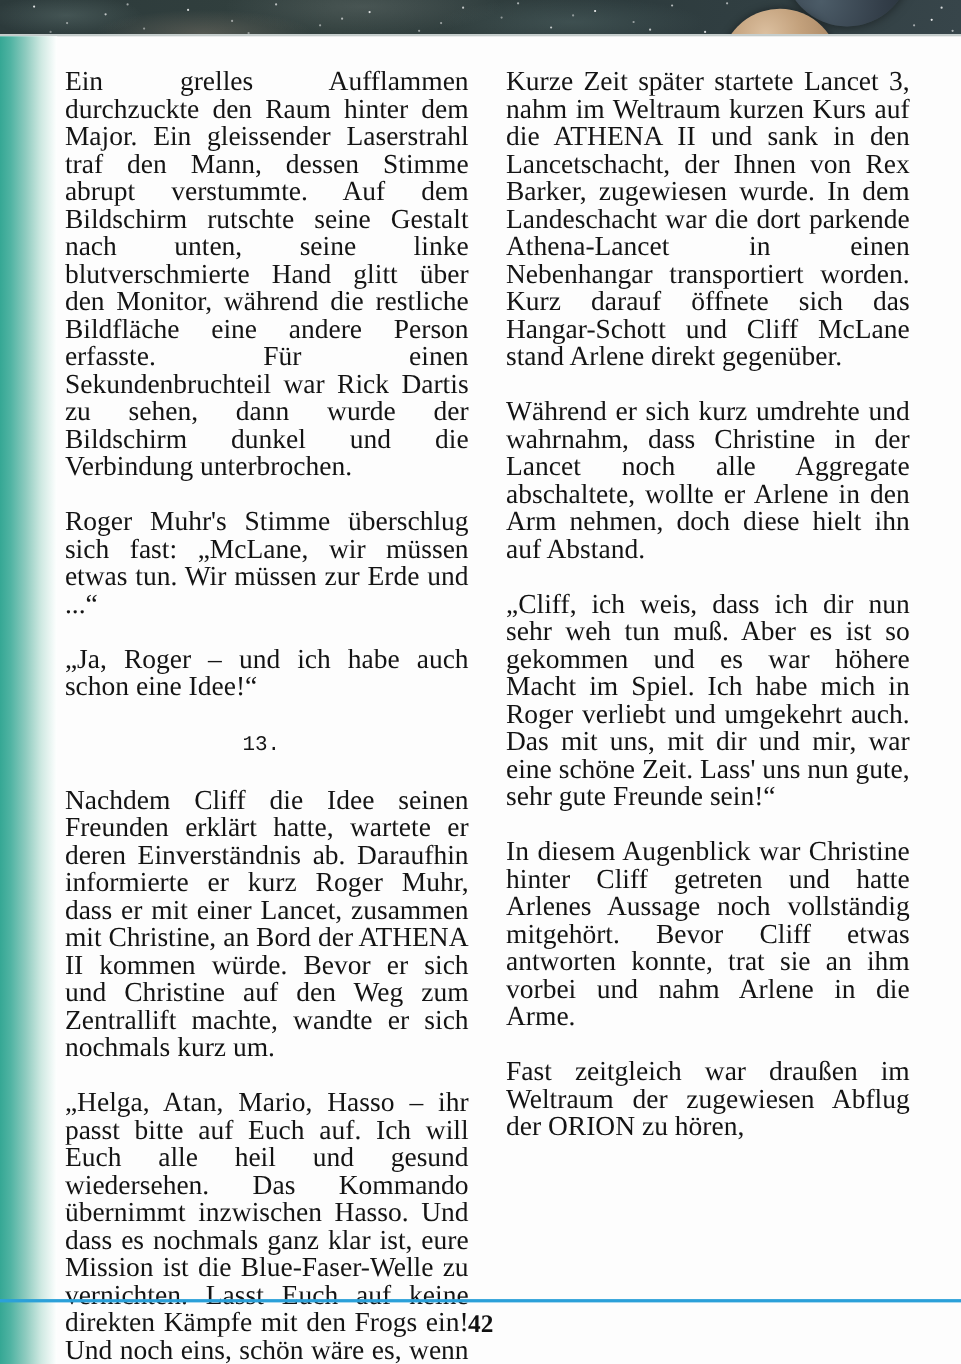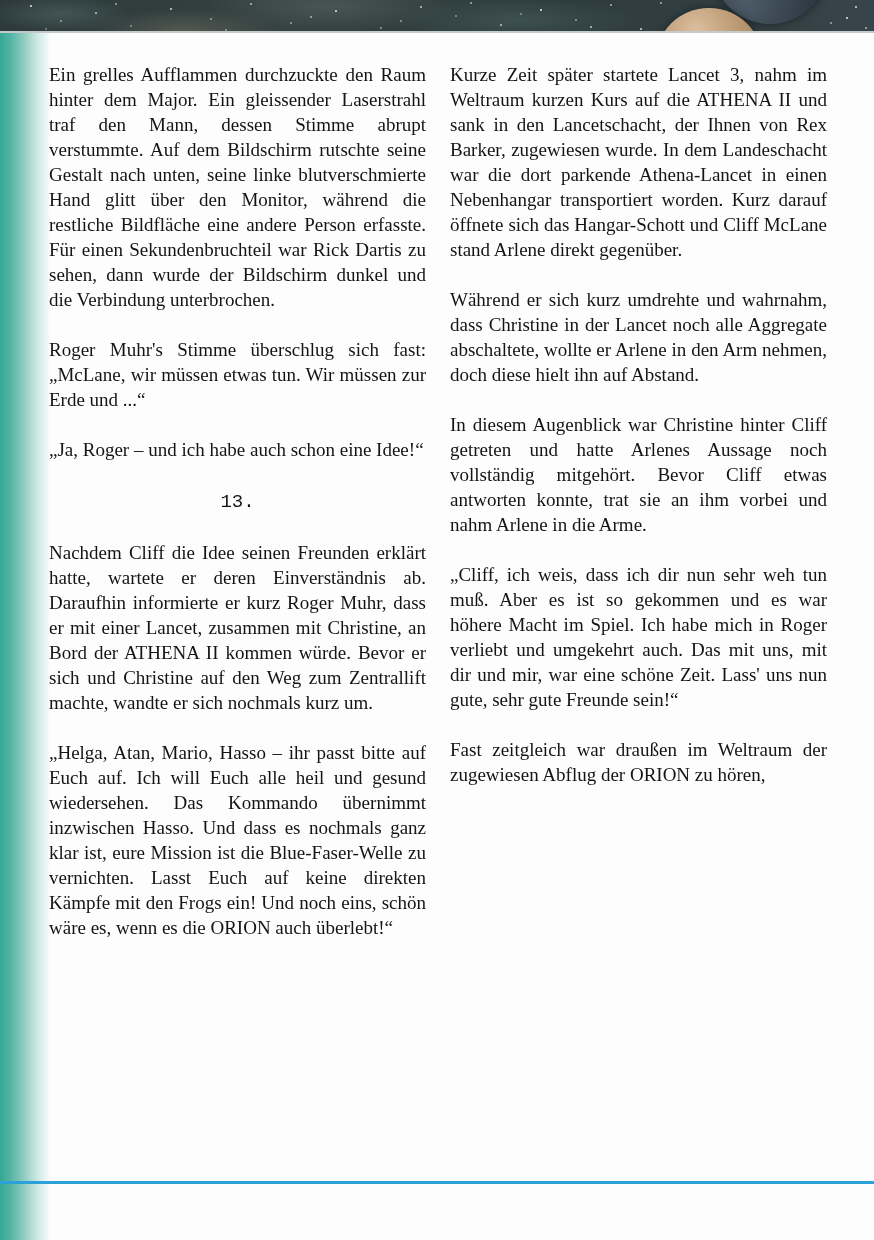--- a/index.html
+++ b/index.html
@@ -74,22 +74,22 @@
   }
 
   
   .content {
     position: absolute; left: 49px; top: 62px;
     width: 778px;
     display: flex; gap: 24px;
   }
   .column { width: 377px; }
   .column p {
-    margin: 0 0 25px 0;
-    font-size: 19px; line-height: 25px;
+    margin: 0 0 25px 10px;
+    font-size: 25px; line-height: 25px;
     color: #141414;
     text-align: justify;
     hyphens: auto;
     -webkit-hyphens: auto;
   }
   .section-heading {
     margin: 28px 0 25px 0;
     font-size: 19px; line-height: 25px;
     font-weight: normal;
     text-align: center;
@@ -132,22 +132,23 @@
       <p>Roger Muhr's Stimme überschlug sich fast: „McLane, wir müssen etwas tun. Wir müssen zur Erde und ...“</p>
       <p>„Ja, Roger – und ich habe auch schon eine Idee!“</p>
       <h2 class="section-heading">13.</h2>
       <p>Nachdem Cliff die Idee seinen Freunden erklärt hatte, wartete er deren Einverständnis ab. Daraufhin informierte er kurz Roger Muhr, dass er mit einer Lancet, zusammen mit Christine, an Bord der ATHENA II kommen würde. Bevor er sich und Christine auf den Weg zum Zentrallift machte, wandte er sich nochmals kurz um.</p>
       <p>„Helga, Atan, Mario, Hasso – ihr passt bitte auf Euch auf. Ich will Euch alle heil und gesund wiedersehen. Das Kommando übernimmt inzwischen Hasso. Und dass es nochmals ganz klar ist, eure Mission ist die Blue-Faser-Welle zu vernichten. Lasst Euch auf keine direkten Kämpfe mit den Frogs ein! Und noch eins, schön wäre es, wenn es die ORION auch überlebt!“</p>
     </div>
 
     <div class="column">
       <p>Kurze Zeit später startete Lancet 3, nahm im Weltraum kurzen Kurs auf die ATHENA II und sank in den Lancetschacht, der Ihnen von Rex Barker, zugewiesen wurde. In dem Landeschacht war die dort parkende Athena-Lancet in einen Nebenhangar transportiert worden. Kurz darauf öffnete sich das Hangar-Schott und Cliff McLane stand Arlene direkt gegenüber.</p>
       <p>Während er sich kurz umdrehte und wahrnahm, dass Christine in der Lancet noch alle Aggregate abschaltete, wollte er Arlene in den Arm nehmen, doch diese hielt ihn auf Abstand.</p>
+      <p>„Cliff, ich weis, dass ich dir nun sehr weh tun muß. Aber es ist so gekommen und es war höhere Macht im Spiel. Ich habe mich in Roger verliebt und umgekehrt auch. Das mit uns, mit dir und mir, war eine schöne Zeit. Lass' uns nun gute, sehr gute Freunde sein!“</p>
       <p>In diesem Augenblick war Christine hinter Cliff getreten und hatte Arlenes Aussage noch vollständig mitgehört. Bevor Cliff etwas antworten konnte, trat sie an ihm vorbei und nahm Arlene in die Arme.</p>
-      <p>„Cliff, ich weis, dass ich dir nun sehr weh tun muß. Aber es ist so gekommen und es war höhere Macht im Spiel. Ich habe mich in Roger verliebt und umgekehrt auch. Das mit uns, mit dir und mir, war eine schöne Zeit. Lass' uns nun gute, sehr gute Freunde sein!“</p>
       <p>Fast zeitgleich war draußen im Weltraum der zugewiesen Abflug der ORION zu hören,</p>
     </div>
 
   </div>
 
   <hr class="footer-rule">
+  <div class="page-number">42</div>
 
 </div>
 
 </body></html>

